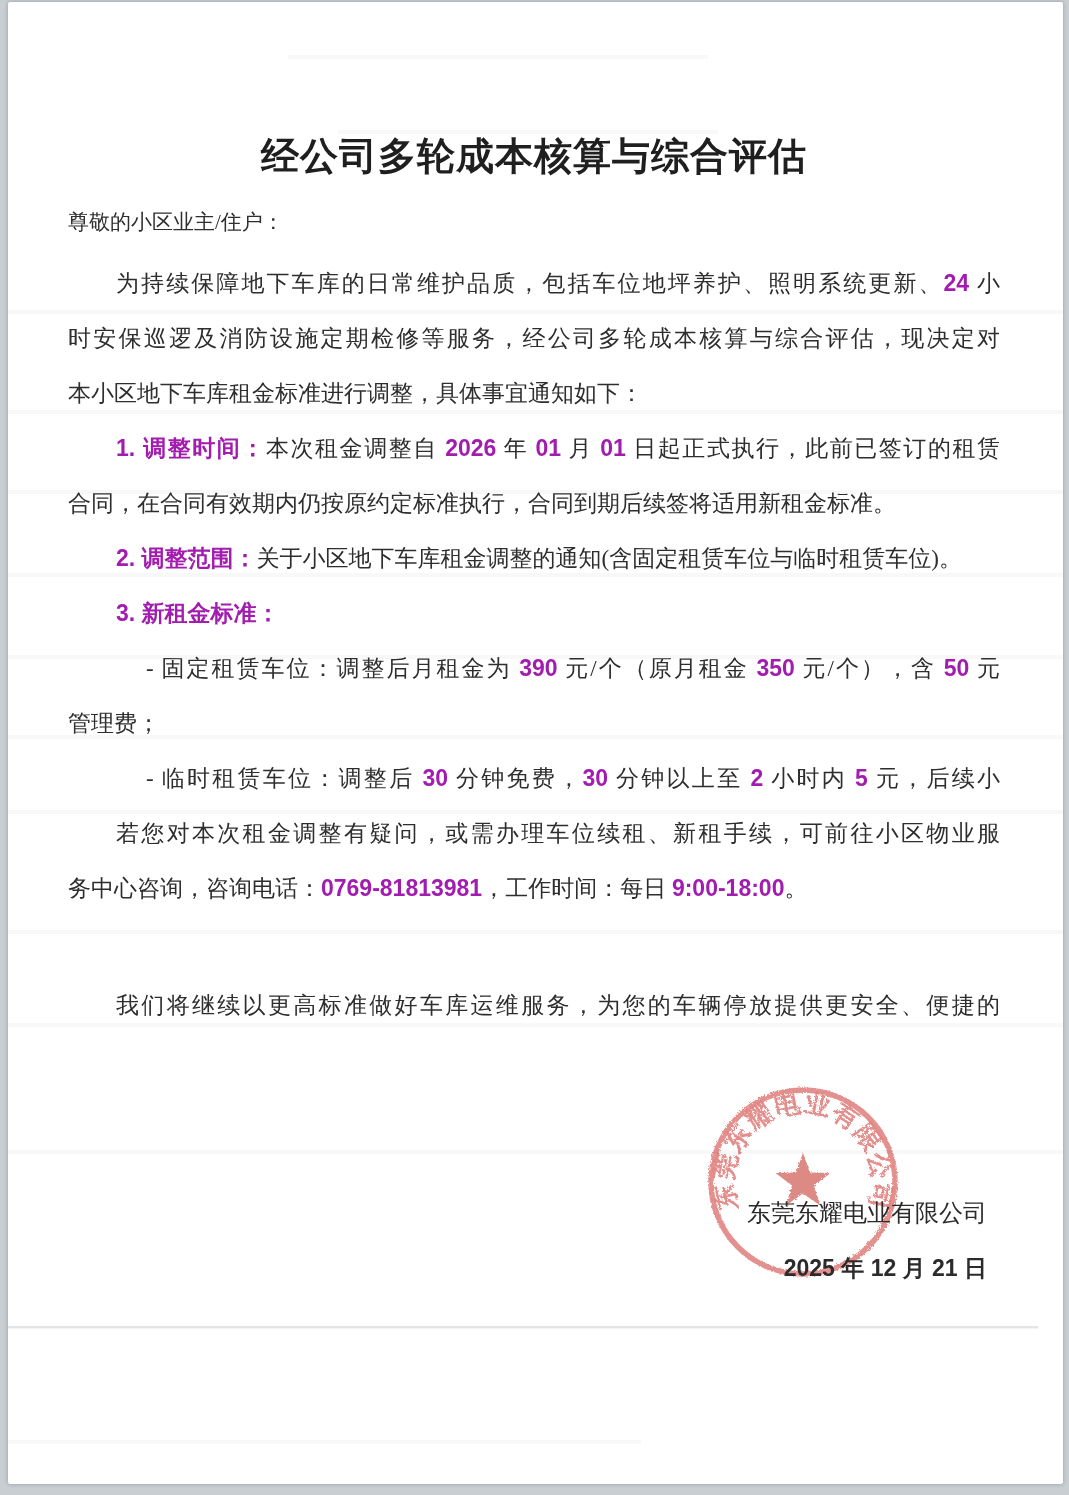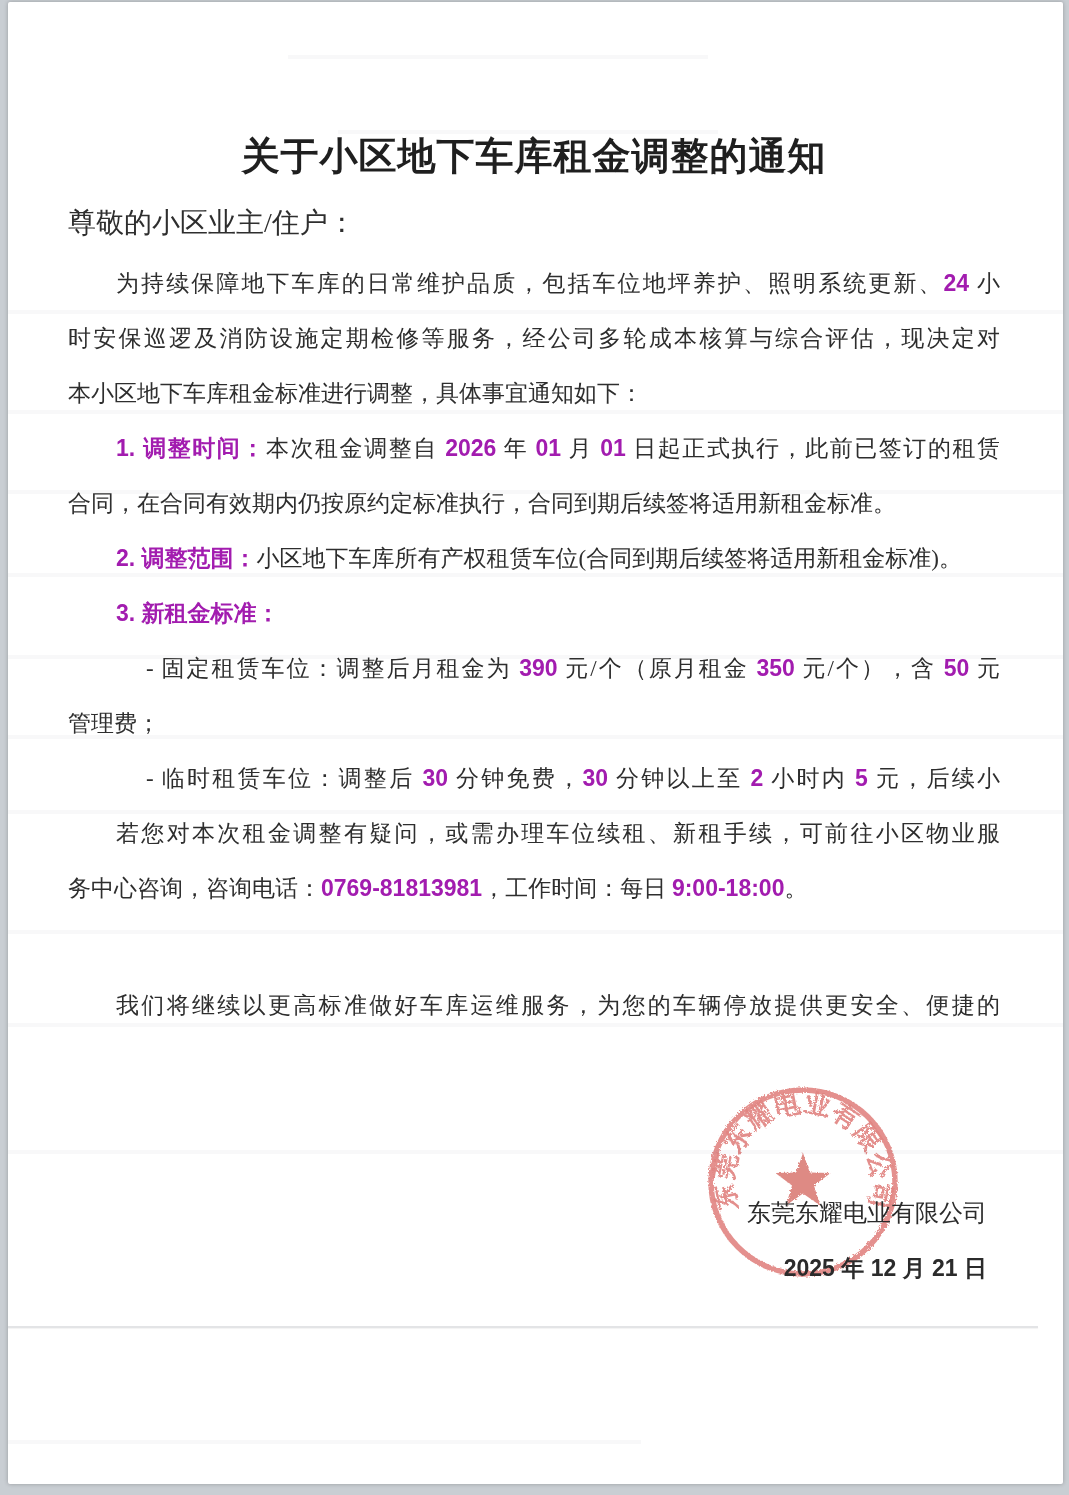--- a/index.html
+++ b/index.html
@@ -20,21 +20,21 @@
   .streak{position:absolute;left:0;width:100%;height:4px;background:rgba(110,120,132,.05);pointer-events:none;}
   .title{
     position:absolute;top:131px;left:60px;width:932px;
     text-align:center;
     font-family:"Liberation Sans","DejaVu Sans",sans-serif;
     font-weight:700;font-size:38px;line-height:46px;color:#1f1f1f;
     letter-spacing:1px;
   }
   .salutation{
     position:absolute;top:193px;left:60px;width:932px;
-    font-size:28px;line-height:55px;color:#2e2e2e;
+    font-size:21px;line-height:55px;color:#2e2e2e;
   }
   .body-lines{
     position:absolute;top:254px;left:60px;width:932px;color:#2e2e2e;
   }
   .line{
     height:55px;line-height:55px;font-size:23px;white-space:nowrap;
   }
   .line.fill{text-align:justify;text-align-last:justify;white-space:normal;}
   .ind-first{text-indent:48px;}
   .ind-sub{text-indent:78px;}
@@ -74,31 +74,31 @@
   <div class="streak" style="top:571px"></div>
   <div class="streak" style="top:653px"></div>
   <div class="streak" style="top:733px"></div>
   <div class="streak" style="top:808px"></div>
   <div class="streak" style="top:928px"></div>
   <div class="streak" style="top:1021px"></div>
   <div class="streak" style="top:1148px"></div>
   <div class="streak" style="top:1438px;left:0;width:60%"></div>
   <div class="rule-line"></div>
 
-  <div class="title">关于小区地下车库租金调整的通知</div>
+  <div class="title">经公司多轮成本核算与综合评估</div>
 
   <div class="salutation">尊敬的小区业主/住户：</div>
 
   <div class="body-lines" id="body-lines">
       <div class="line fill ind-first"><span>为持续保障地下车库的日常维护品质，包括车位地坪养护、照明系统更新、</span><span class="run-b">24</span><span> 小</span></div>
       <div class="line fill"><span>时安保巡逻及消防设施定期检修等服务，经公司多轮成本核算与综合评估，现决定对</span></div>
       <div class="line"><span>本小区地下车库租金标准进行调整，具体事宜通知如下：</span></div>
       <div class="line fill ind-first"><span class="run-b">1. 调整时间：</span><span>本次租金调整自 </span><span class="run-b">2026</span><span> 年 </span><span class="run-b">01</span><span> 月 </span><span class="run-b">01</span><span> 日起正式执行，此前已签订的租赁</span></div>
       <div class="line"><span>合同，在合同有效期内仍按原约定标准执行，合同到期后续签将适用新租金标准。</span></div>
-      <div class="line ind-first"><span class="run-b">2. 调整范围：</span><span>小区地下车库所有产权租赁车位(合同到期后续签将适用新租金标准)。</span></div>
+      <div class="line ind-first"><span class="run-b">2. 调整范围：</span><span>关于小区地下车库租金调整的通知(含固定租赁车位与临时租赁车位)。</span></div>
       <div class="line ind-first"><span class="run-b">3. 新租金标准：</span></div>
       <div class="line fill ind-sub"><span>- 固定租赁车位：调整后月租金为 </span><span class="run-b">390</span><span> 元/个（原月租金 </span><span class="run-b">350</span><span> 元/个），含 </span><span class="run-b">50</span><span> 元</span></div>
       <div class="line"><span>管理费；</span></div>
       <div class="line fill ind-sub"><span>- 临时租赁车位：调整后 </span><span class="run-b">30</span><span> 分钟免费，</span><span class="run-b">30</span><span> 分钟以上至 </span><span class="run-b">2</span><span> 小时内 </span><span class="run-b">5</span><span> 元，后续小</span></div>
       <div class="line fill ind-first"><span>若您对本次租金调整有疑问，或需办理车位续租、新租手续，可前往小区物业服</span></div>
       <div class="line"><span>务中心咨询，咨询电话：</span><span class="run-b">0769-81813981</span><span>，工作时间：每日 </span><span class="run-b">9:00-18:00</span><span>。</span></div>
       <div class="spacer"></div>
       <div class="line fill ind-first"><span>我们将继续以更高标准做好车库运维服务，为您的车辆停放提供更安全、便捷的</span></div>
     </div>
 

